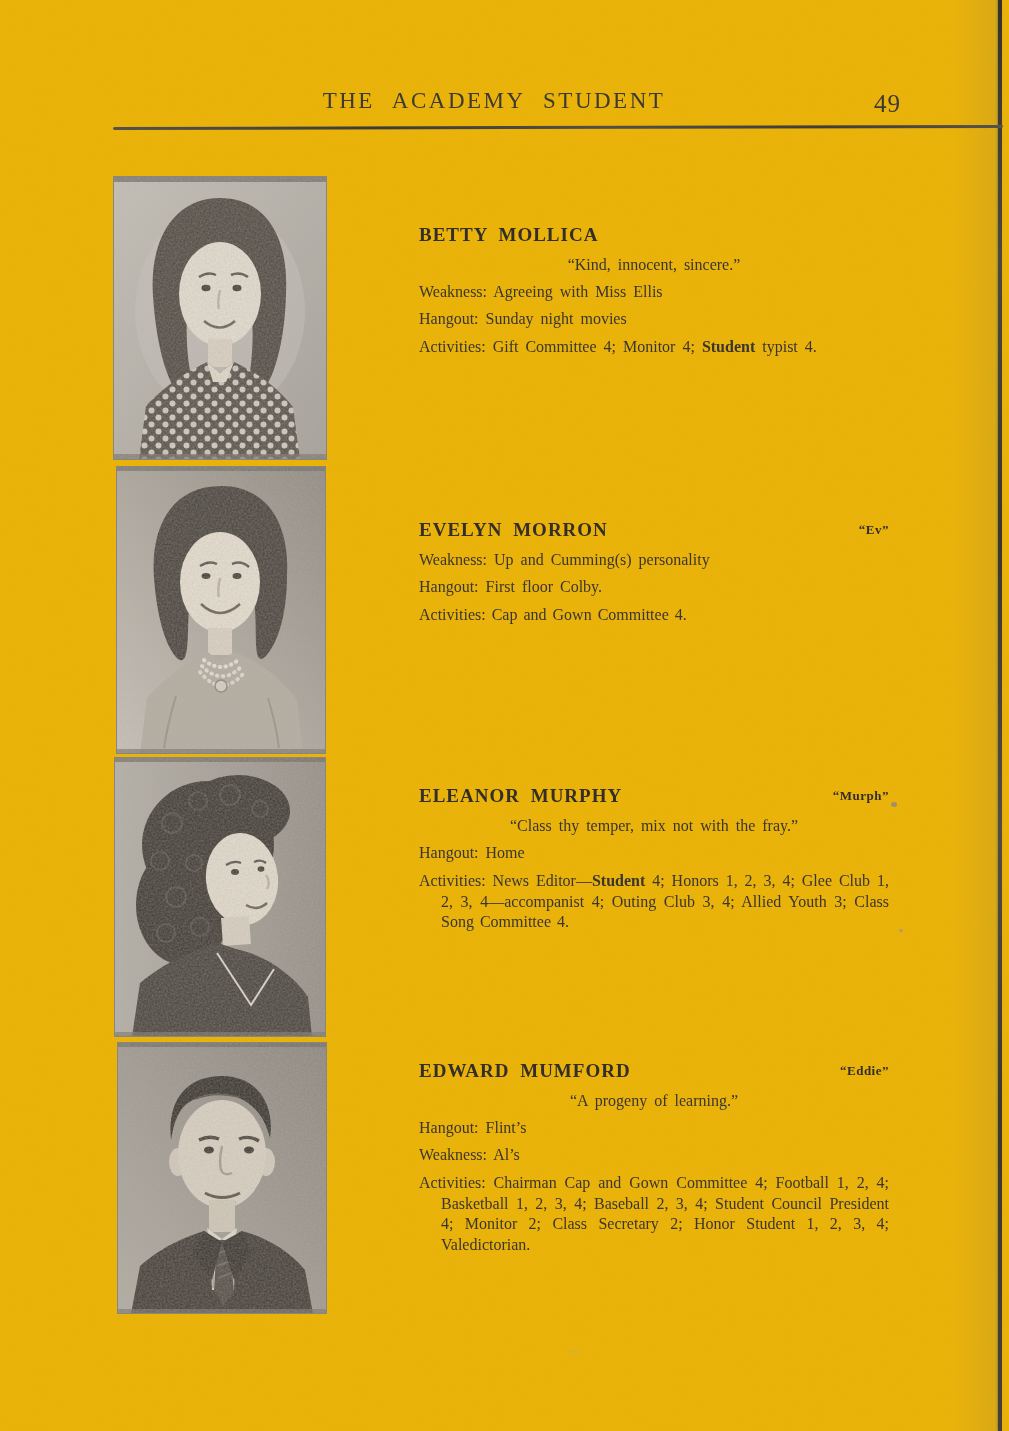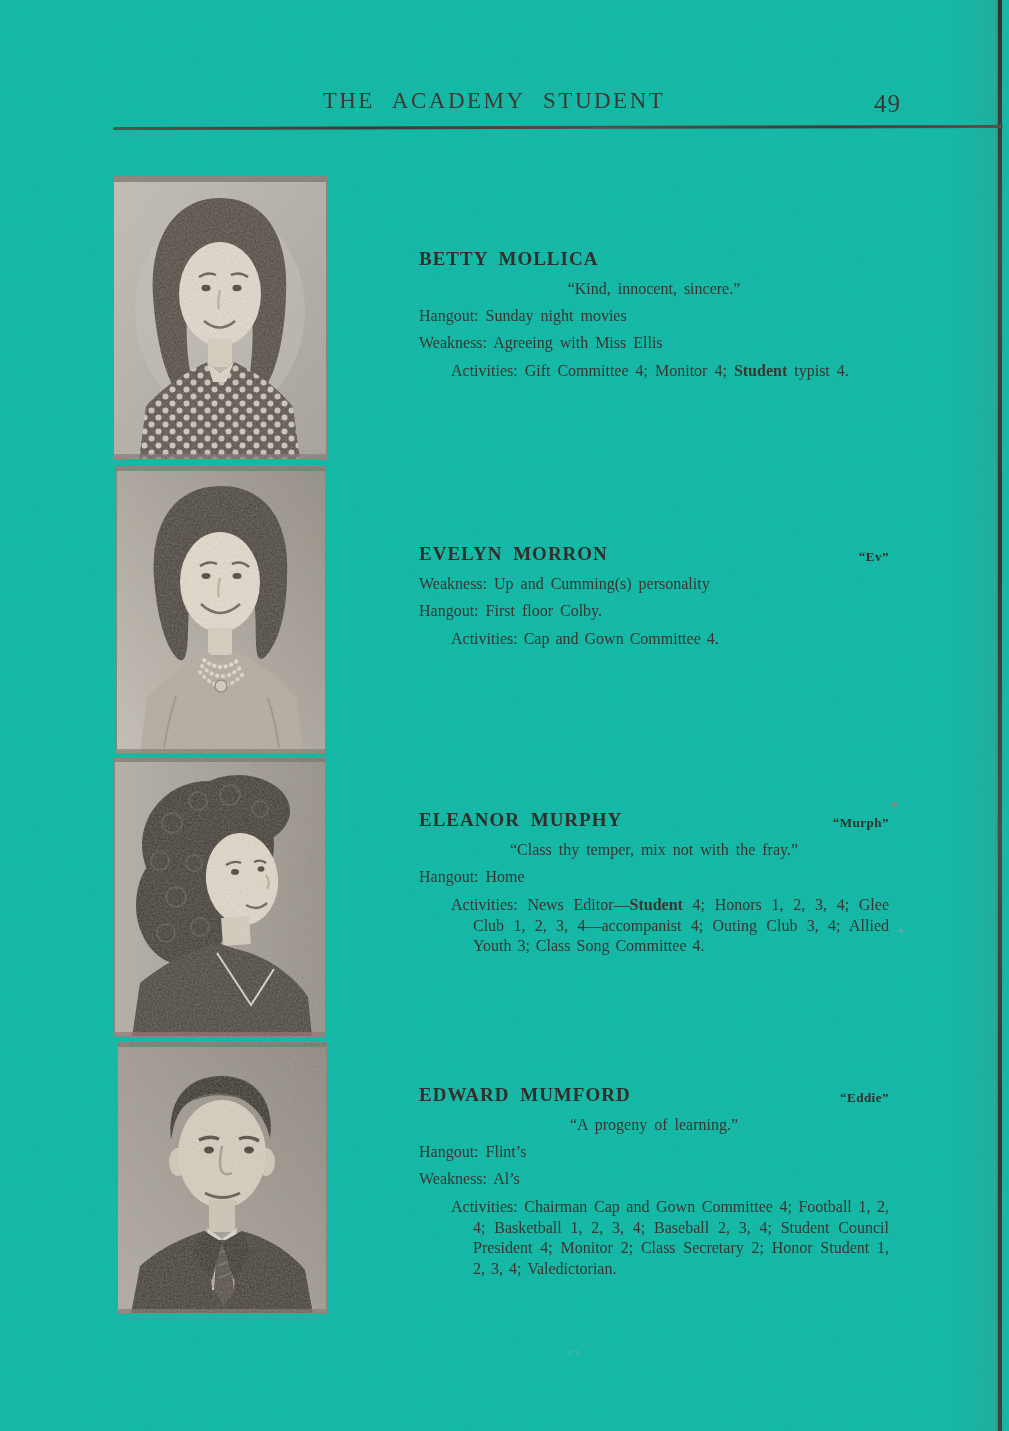--- a/index.html
+++ b/index.html
@@ -1,19 +1,19 @@
 <!DOCTYPE html>
 <html><head>
 <meta charset="utf-8">
 <style>
   * { margin:0; padding:0; box-sizing:border-box; }
   html,body { background:#e9e7e2; }
   #page {
     position:relative; width:1009px; height:1431px;
-    background:#14b8a6; overflow:hidden;
+    background:#eab308; overflow:hidden;
     font-family:"Liberation Serif","DejaVu Serif",serif;
     color:#3b3530;
     padding-left:29px;
   }
   .noise-overlay { position:absolute; inset:0; pointer-events:none; opacity:.55; }
   .gutter-shade {
     position:absolute; top:0; right:8px; width:48px; height:100%;
     background:linear-gradient(to right, rgba(255,255,255,0), rgba(110,105,98,.14));
     pointer-events:none;
   }
@@ -30,30 +30,30 @@
   .page-number { position:absolute; top:90px; left:846px; font-size:25px; letter-spacing:1px; color:#3d3934;margin-left:28px; }
   .header-rule {
     position:absolute; top:126px; left:113px; width:890px; height:3px;
     background:linear-gradient(to right,#55514b,#3e3b36 30%,#524e48 55%,#403c37 80%,#56524c);
     transform:rotate(-0.12deg); border-radius:2px;
   }
   .photo { position:absolute; line-height:0; }
   .photo svg { display:block; }
   .entry { position:absolute; left:419px; width:470px; font-size:16px; }
   .name-row {
-    display:flex; justify-content:space-between; align-items:flex-end;
+    display:flex; justify-content:space-between; align-items:center;
     font-weight:bold; font-size:19px; letter-spacing:1px; word-spacing:5px;
-    margin-bottom:10px; color:#332e29;margin-top:24px;
+    margin-bottom:10px; color:#332e29;
   }
   .nickname { font-size:13px; letter-spacing:.5px; }
   .quote { text-align:center; margin-bottom:9px; word-spacing:3px; }
   .field { margin-bottom:9px; word-spacing:3px; }
   .activities {
     text-align:justify; padding-left:22px; text-indent:-22px;
-    line-height:20.5px; word-spacing:2px;margin-left:32px;
+    line-height:20.5px; word-spacing:2px;
   }
   #entry-1 .activities { width:460px; word-spacing:3px; }
   .bold-seg { font-weight:bold; }
   .speck { position:absolute; pointer-events:none; }
   .speck-1 { left:891px; top:802px; width:6px; height:5px; background:#8d8880; border-radius:60% 40% 55% 45%; opacity:.8; }
   .speck-2 { left:899px; top:929px; width:4px; height:3px; background:#9d978e; border-radius:50%; opacity:.8; }
   .speck-3 { left:569px; top:1350px; width:10px; height:7px; border:1px solid #aeA89f; border-radius:50%; border-bottom-color:transparent; opacity:.55; }
 </style>
 </head>
 <body>
@@ -249,22 +249,22 @@
       <rect x="0.5" y="0.5" width="209" height="271" fill="none" stroke="#8a857d"></rect>
     </svg>
   </div>
 
   <div class="entry" id="entry-1" style="top:224px;">
     <div class="name-row">
       <span>BETTY MOLLICA</span>
       <span class="nickname"></span>
     </div>
     <div class="quote">“Kind, innocent, sincere.”</div>
+    <div class="field"><span>Weakness:</span> <span>Agreeing with Miss Ellis</span></div>
     <div class="field"><span>Hangout:</span> <span>Sunday night movies</span></div>
-    <div class="field"><span>Weakness:</span> <span>Agreeing with Miss Ellis</span></div>
     <p class="activities"><span>Activities:</span> <span><span>Gift Committee 4; Monitor 4; </span><span class="bold-seg">Student</span><span> typist 4.</span></span></p>
   </div>
 
   <div class="entry" id="entry-2" style="top:519px;">
     <div class="name-row">
       <span>EVELYN MORRON</span>
       <span class="nickname">“Ev”</span>
     </div>
     <div class="field"><span>Weakness:</span> <span>Up and Cumming(s) personality</span></div>
     <div class="field"><span>Hangout:</span> <span>First floor Colby.</span></div>

